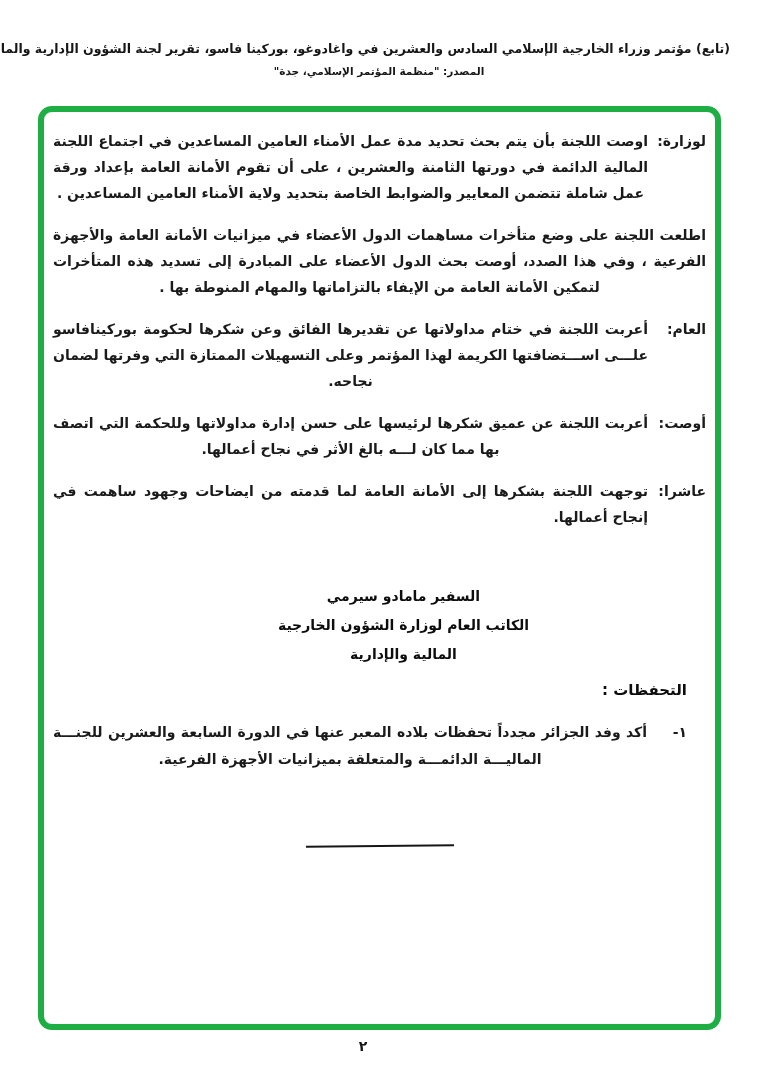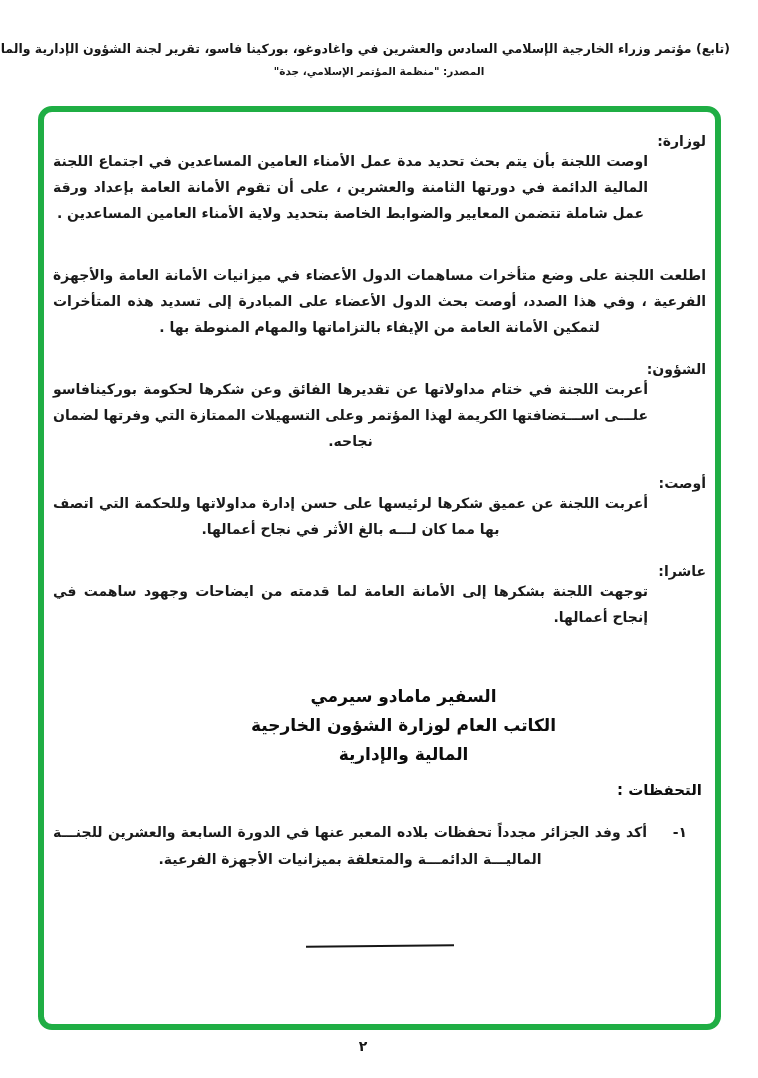--- a/index.html
+++ b/index.html
@@ -45,39 +45,38 @@
   }
   .para + .para{ margin-top:16px; }
   .para-label{
     flex:0 0 58px; width:58px;
     white-space:nowrap;
   }
   .para-text{
     flex:1 1 auto;
     text-align:justify;
     text-align-last:center;
-    margin-top:20px;
   }
   .para.single .para-text{ text-align-last:right; }
   .p3{margin-top:20px;}
   .p4{margin-top:16px;}
   .p5{margin-top:14px;}
   
   .signature{
     margin-top:52px;
     text-align:center;
     position:relative; left:24px; 
-    font-size:17px; font-weight:800; line-height:29px;
+    font-size:14px; font-weight:800; line-height:29px;
     letter-spacing:-0.3px;
     color:#0d0d0d;
   }
   
   .res-heading{
     margin-top:12px;
-    padding-left:0; margin-left:0; margin-right:4px;
+    padding-left:0; margin-left:0; margin-right:19px;
     font-size:15px; font-weight:800;
     color:#0d0d0d;
   }
   .res-item{
     display:flex; flex-direction:row;
     margin-top:20px; margin-right:19px;
     font-size:14px; font-weight:bold; line-height:27px;
     color:#1a1a1a;
   }
   .res-num{
@@ -117,21 +116,21 @@
     <div class="para p1">
       <div class="para-label">لوزارة:</div>
       <div class="para-text">اوصت اللجنة بأن يتم بحث تحديد مدة عمل الأمناء العامين المساعدين في اجتماع اللجنة المالية الدائمة في دورتها الثامنة والعشرين ، على أن تقوم الأمانة العامة بإعداد ورقة عمل شاملة تتضمن المعايير والضوابط الخاصة بتحديد ولاية الأمناء العامين المساعدين .</div>
     </div>
 
     <div class="para p2">
       <div class="para-text">اطلعت اللجنة على وضع متأخرات مساهمات الدول الأعضاء في ميزانيات الأمانة العامة والأجهزة الفرعية ، وفي هذا الصدد، أوصت بحث الدول الأعضاء على المبادرة إلى تسديد هذه المتأخرات لتمكين الأمانة العامة من الإيفاء بالتزاماتها والمهام المنوطة بها .</div>
     </div>
 
     <div class="para p3">
-      <div class="para-label">الشؤون:</div>
+      <div class="para-label">العام:</div>
       <div class="para-text">أعربت اللجنة في ختام مداولاتها عن تقديرها الفائق وعن شكرها لحكومة بوركينافاسو علـــى اســـتضافتها الكريمة  لهذا المؤتمر وعلى التسهيلات الممتازة التي وفرتها لضمان نجاحه.</div>
     </div>
 
     <div class="para p4">
       <div class="para-label">أوصت:</div>
       <div class="para-text">أعربت اللجنة عن عميق شكرها لرئيسها على حسن إدارة مداولاتها وللحكمة التي اتصف بها مما كان لـــه بالغ الأثر في نجاح أعمالها.</div>
     </div>
 
     <div class="para p5 single">
       <div class="para-label">عاشرا:</div>

